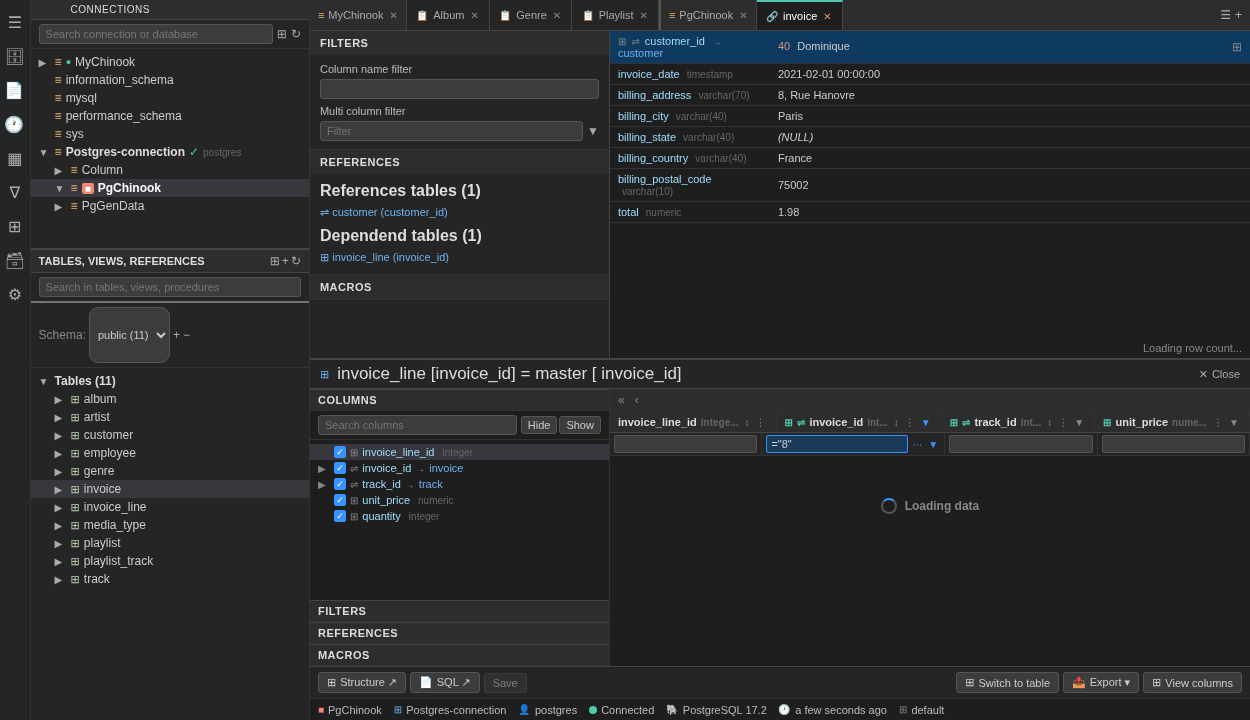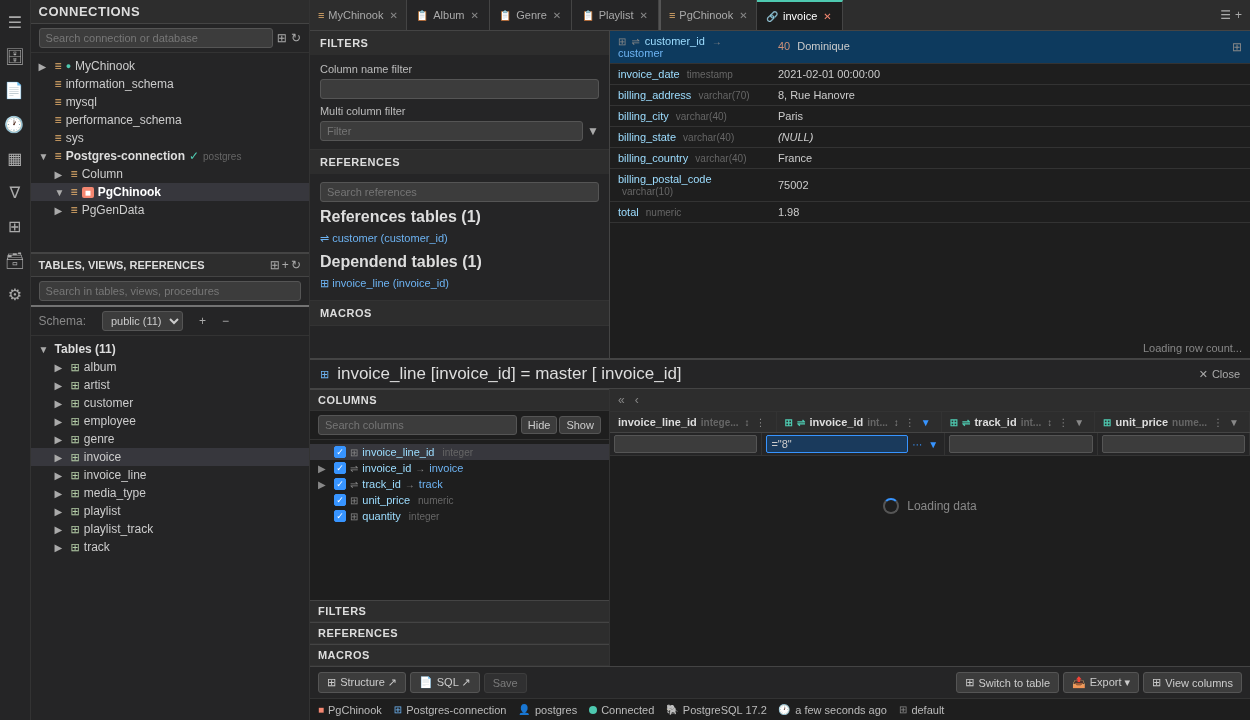--- a/index.html
+++ b/index.html
@@ -7,39 +7,39 @@
 
     
     .app { display: flex; height: 720px; width: 1250px; }
     .left-icons { width: 36px; background: #252526; display: flex; flex-direction: column; align-items: center; padding-top: 8px; gap: 6px; border-right: 1px solid #333; }
     .left-icons .icon-btn { width: 28px; height: 28px; display: flex; align-items: center; justify-content: center; border-radius: 4px; cursor: pointer; color: #aaa; font-size: 16px; }
     .sidebar { width: 330px; background: #252526; display: flex; flex-direction: column; border-right: 1px solid #333; }
     .main-area { flex: 1; display: flex; flex-direction: column; background: #1e1e1e; }
 
     
     .connections-header { background: #2d2d2d; padding: 4px 8px; display: flex; align-items: center; justify-content: space-between; border-bottom: 1px solid #444; }
-    .connections-title { font-size: 13px; font-weight: bold; color: #ddd; letter-spacing: 0.5px; }
+    .connections-title { font-size: 10px; font-weight: normal; color: #ddd; letter-spacing: 0.5px; margin-left: 32px; }
     .search-bar { display: flex; align-items: center; padding: 4px 8px; gap: 4px; border-bottom: 1px solid #333; }
     .search-input { flex: 1; background: #3c3c3c; border: 1px solid #555; border-radius: 3px; padding: 3px 6px; color: #ccc; font-size: 11px; outline: none; }
     .search-input::placeholder { color: #777; }
     .icon-sm { font-size: 12px; color: #aaa; cursor: pointer; }
 
     
     .tree { flex: 1; overflow-y: auto; padding: 4px 0; }
     .tree-item { display: flex; align-items: center; padding: 2px 8px; cursor: pointer; gap: 4px; }
     .tree-item.selected { background: #37373d; }
     .tree-item .indent { width: 12px; }
     .expand-arrow { color: #aaa; font-size: 10px; width: 12px; }
 
     
     .tables-header { background: #2d2d2d; padding: 4px 8px; display: flex; align-items: center; justify-content: space-between; border-top: 1px solid #444; border-bottom: 1px solid #444; }
     .tables-title { font-size: 11px; font-weight: bold; color: #ddd; }
     .tables-toolbar { display: flex; align-items: center; gap: 2px; }
-    .schema-row { display: flex; align-items: center; padding: 4px 8px; gap: 16px; border-bottom: 1px solid #333; }
-    .schema-select { background: #3c3c3c; border: 1px solid #555; color: #ccc; font-size: 11px; padding: 2px 4px; border-radius: 3px; }
+    .schema-row { display: flex; align-items: center; padding: 4px 8px; gap: 3px; border-bottom: 1px solid #333; }
+    .schema-select { background: #3c3c3c; border: 1px solid #555; color: #ccc; font-size: 11px; padding: 20px 4px; border-radius: 9px; }
     .tab { display: flex; align-items: center; padding: 0 10px; height: 30px; gap: 4px; cursor: pointer; border-right: 1px solid #444; font-size: 11px; color: #aaa; }
     .tab.active { background: #1e1e1e; color: #fff; border-top: 2px solid #3794ff; }
     .tab-close { font-size: 10px; color: #888; cursor: pointer; margin-left: 2px; }
     .left-panel { width: 300px; background: #252526; border-right: 1px solid #444; display: flex; flex-direction: column; overflow-y: auto; }
     .right-panel { flex: 1; display: flex; flex-direction: column; }
 
     
     .section { border-bottom: 1px solid #333; }
     .section-header { padding: 6px 10px; font-size: 11px; font-weight: bold; color: #ddd; background: #2d2d2d; letter-spacing: 0.5px; }
     .section-body { padding: 8px 10px; }
@@ -92,21 +92,21 @@
     
     .data-grid { flex: 1; overflow: auto; }
     .grid-header { display: flex; background: #2d2d2d; border-bottom: 1px solid #444; position: sticky; top: 0; }
     .grid-col { min-width: 120px; padding: 4px 8px; font-size: 11px; font-weight: bold; color: #ddd; border-right: 1px solid #333; display: flex; align-items: center; gap: 4px; }
     .grid-col-actions { display: flex; gap: 2px; margin-left: auto; }
     .grid-action-btn { background: none; border: none; color: #888; cursor: pointer; font-size: 10px; padding: 0 2px; }
     .filter-row { display: flex; background: #252526; border-bottom: 1px solid #333; }
     .filter-cell { min-width: 120px; padding: 2px 4px; border-right: 1px solid #333; }
     .filter-cell input { width: 100%; background: #3c3c3c; border: 1px solid #555; border-radius: 2px; padding: 2px 4px; color: #ccc; font-size: 11px; outline: none; }
     .filter-cell.active input { background: #1a3a5c; border-color: #3794ff; }
-    .loading-data { display: flex; align-items: center; justify-content: center; height: 100px; gap: 8px; color: #888; }
+    .loading-data { display: flex; align-items: center; justify-content: center; height: 100px; gap: 8px; color: #888; font-weight: bold; }
     .spinner { width: 16px; height: 16px; border: 2px solid #555; border-top-color: #3794ff; border-radius: 50%; animation: spin 0.8s linear infinite; }
     @keyframes spin { to { transform: rotate(360deg); } }
     .nav-row { display: flex; align-items: center; padding: 2px 4px; background: #2d2d2d; border-bottom: 1px solid #333; gap: 2px; }
     .nav-btn { background: none; border: none; color: #888; cursor: pointer; font-size: 12px; padding: 2px 4px; }
 
     
     .bottom-toolbar { display: flex; align-items: center; background: #252526; border-top: 1px solid #444; padding: 2px 8px; gap: 4px; height: 32px; }
     .toolbar-btn { display: flex; align-items: center; gap: 4px; padding: 3px 8px; background: #3c3c3c; border: 1px solid #555; border-radius: 3px; cursor: pointer; font-size: 11px; color: #ccc; }
     .toolbar-btn.disabled { opacity: 0.5; cursor: default; }
     .toolbar-spacer { flex: 1; }
@@ -363,21 +363,20 @@
               <div class="multi-filter-row">
                 <input class="multi-filter-input" type="text" placeholder="Filter" style="">
                 <span class="icon-sm">▼</span>
               </div>
             </div>
           </div>
 
           <div class="section">
             <div class="section-header">REFERENCES</div>
             <div class="section-body">
-              <input class="ref-search" type="text" placeholder="Search references" style="">
               <div class="ref-section-title">References tables (1)</div>
               <div class="ref-item">
                 <span>⇌ </span>
                 <span>customer (customer_id)</span>
               </div>
               <div class="ref-section-title" style="margin-top:6px;">Dependend tables (1)</div>
               <div class="ref-item">
                 <span>⊞ </span>
                 <span>invoice_line (invoice_id)</span>
               </div>

